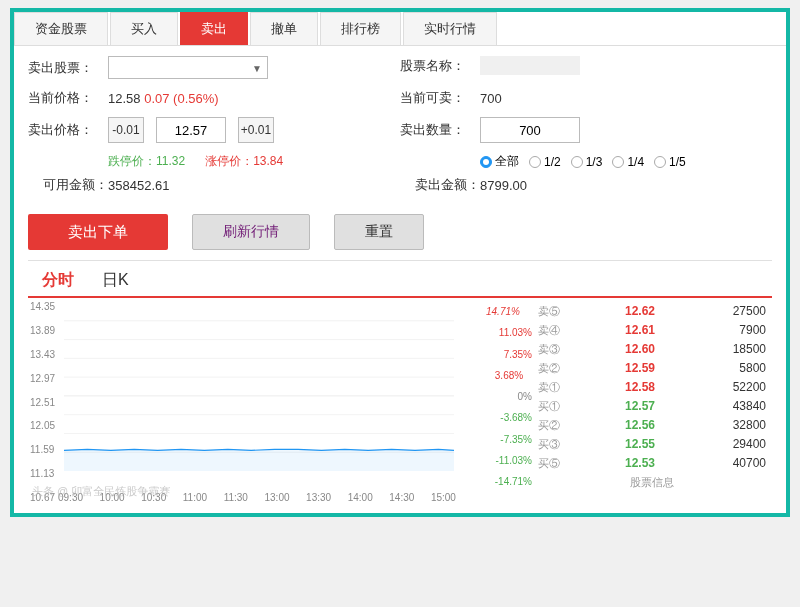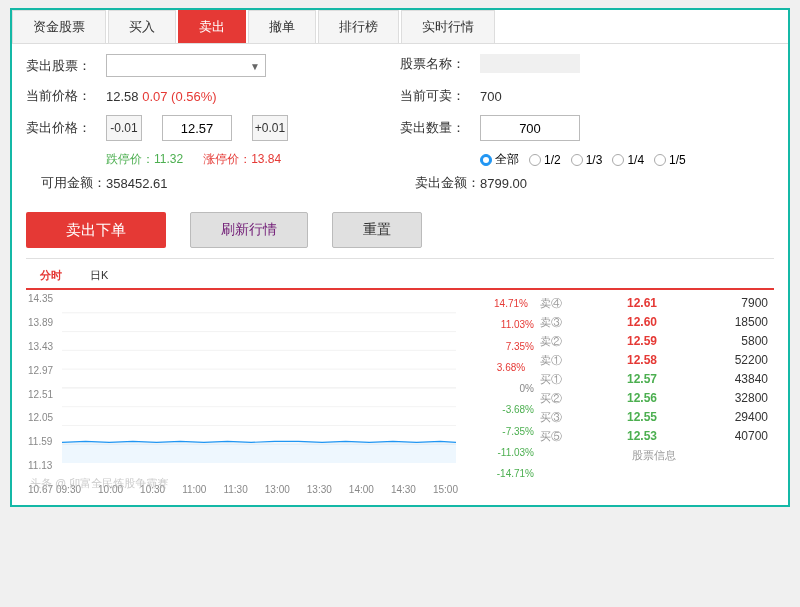--- a/index.html
+++ b/index.html
@@ -8,21 +8,21 @@
       font-size: 13px;
       background: #f0f0f0;
       width: 800px;
       min-height: 607px;
       overflow: hidden;
     }
     .app-container {
       width: 780px;
       margin: 8px auto;
       background: #fff;
-      border: 2px solid #14b8a6;
+      border: 4px solid #14b8a6;
     }
     
     .top-nav {
       display: flex;
       border-bottom: 1px solid #ddd;
     }
     .top-nav-tab {
       padding: 7px 20px;
       cursor: pointer;
       border: 1px solid #ddd;
@@ -94,21 +94,21 @@
     .col-left {
       width: 50%;
     }
     .col-right {
       width: 50%;
     }
     
     .price-input-row {
       display: flex;
       align-items: center;
-      gap: 20px;
+      gap: 12px;
     }
     .btn-adj {
       width: 36px;
       height: 26px;
       border: 1px solid #bbb;
       background: #f5f5f5;
       cursor: pointer;
       font-size: 12px;
       color: #333;
       text-align: center;
@@ -210,21 +210,21 @@
     }
     
     .chart-tabs {
       display: flex;
       border-bottom: 2px solid #e53935;
       margin-bottom: 0;
     }
     .chart-tab {
       padding: 5px 14px;
       cursor: pointer;
-      font-size: 11px;
+      font-size: 16px;
       color: #333;
     }
     .chart-tab.active {
       color: #e53935;
       border-bottom: 2px solid #e53935;
       margin-bottom: -2px;
       font-weight: bold;
     }
     
     .bottom-area {
@@ -485,33 +485,38 @@
             <span>13:30</span>
             <span>14:00</span>
             <span>14:30</span>
             <span>15:00</span>
           </div>
         <div class="watermark">头条 @ 卯富全民炼股争霸赛</div>
       </div>
 
       <div style="width: 46px; position: relative; font-size: 10px; padding-top: 4px; display: flex; flex-direction: column; justify-content: space-between; height: 185px;">
 
-      <div style="font-size: 10px; text-align: center; color: rgb(229, 57, 53);">14.71%</div>
+      <div style="font-size: 10px; text-align: left; color: rgb(229, 57, 53); font-style: italic;">14.71%</div>
           <div style="font-size: 10px; text-align: right; color: rgb(229, 57, 53);">11.03%</div>
           <div style="font-size: 10px; text-align: right; color: rgb(229, 57, 53);">7.35%</div>
           <div style="font-size: 10px; text-align: center; color: rgb(229, 57, 53);">3.68%</div>
           <div style="font-size: 10px; text-align: right; color: rgb(136, 136, 136);">0%</div>
           <div style="font-size: 10px; text-align: right; color: rgb(76, 175, 80);">-3.68%</div>
           <div style="font-size: 10px; text-align: right; color: rgb(76, 175, 80);">-7.35%</div>
           <div style="font-size: 10px; text-align: right; color: rgb(76, 175, 80);">-11.03%</div>
           <div style="font-size: 10px; text-align: right; color: rgb(76, 175, 80);">-14.71%</div>
         </div>
 
       <div class="orderbook">
 
+      <div class="orderbook-row">
+            <span class="label">卖⑤</span>
+            <span class="ob-price red">12.62</span>
+            <span class="ob-vol">27500</span>
+          </div>
           <div class="orderbook-row">
             <span class="label">卖④</span>
             <span class="ob-price red">12.61</span>
             <span class="ob-vol">7900</span>
           </div>
           <div class="orderbook-row">
             <span class="label">卖③</span>
             <span class="ob-price red">12.60</span>
             <span class="ob-vol">18500</span>
           </div>

